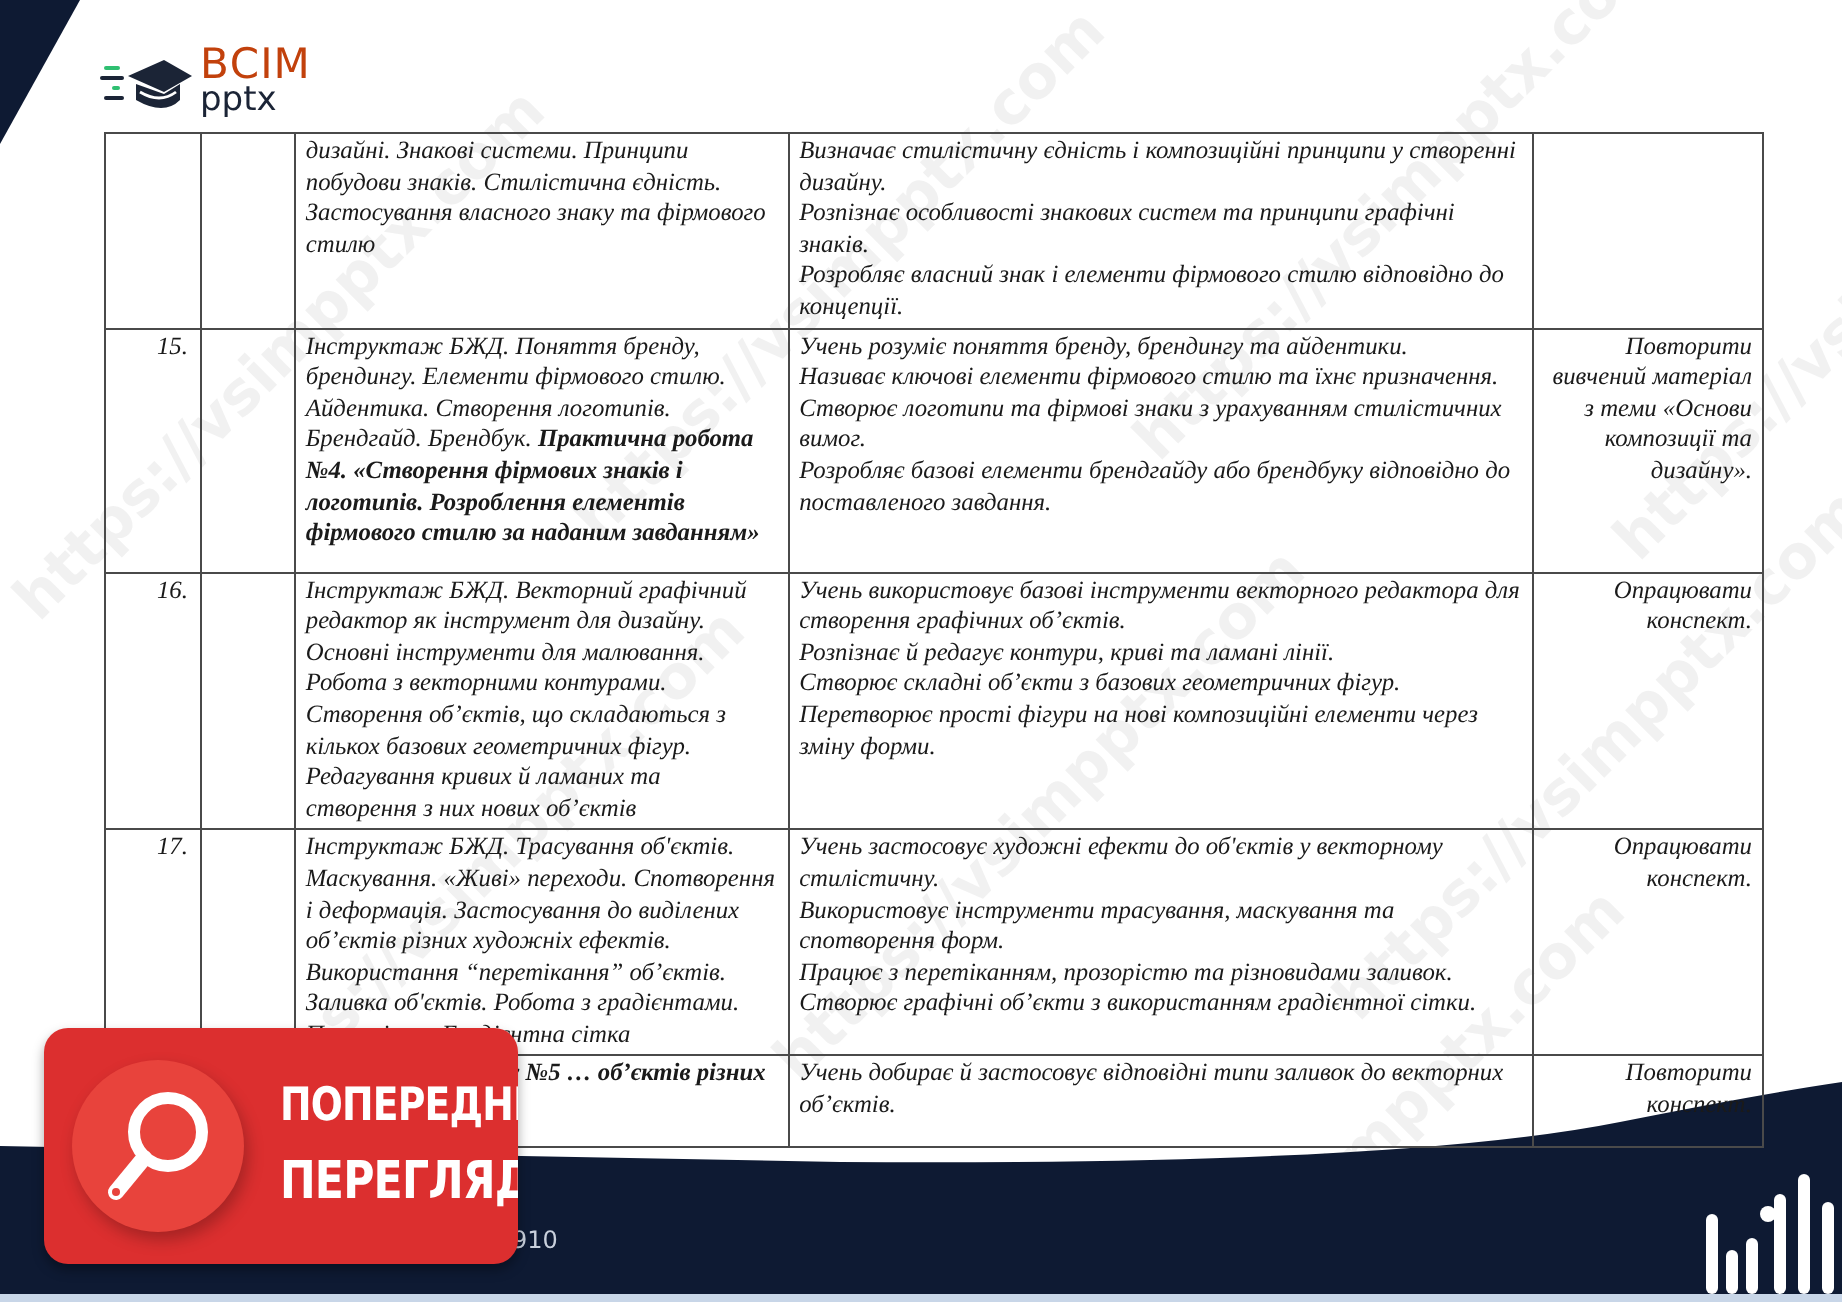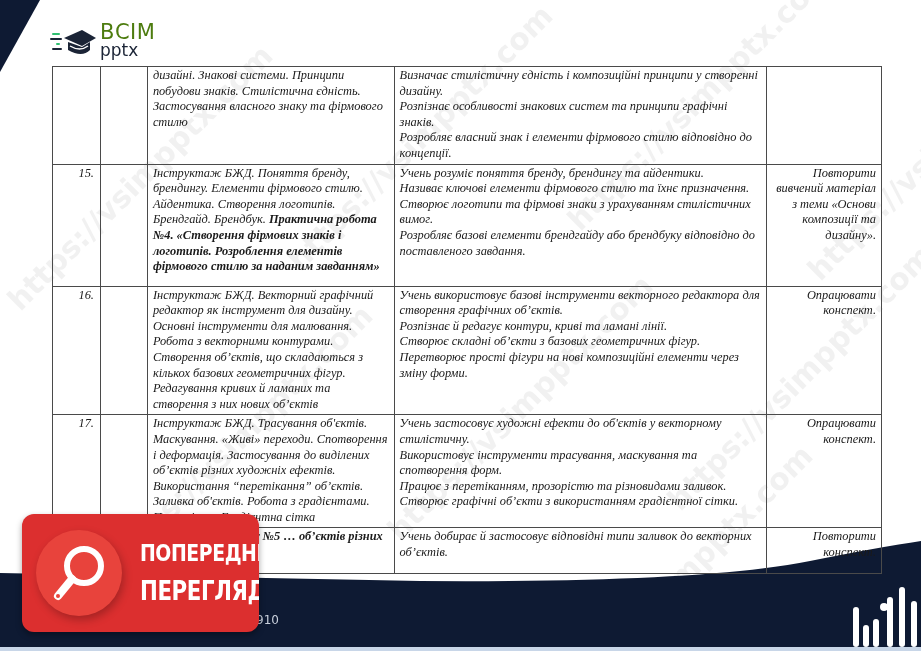--- a/index.html
+++ b/index.html
@@ -4,21 +4,21 @@
 <style>
   * { box-sizing: border-box; margin: 0; padding: 0; }
   html, body { width: 921px; height: 651px; overflow: hidden; background: #ffffff; }
   body { position: relative; font-family: "Liberation Serif", "DejaVu Serif", serif; color: #1a1a1a; }
 
   .corner-tl { position: absolute; left: 0; top: 0; width: 0; height: 0;
     border-top: 72px solid #0e1a33; border-right: 40px solid transparent; }
   .logo { position: absolute; left: 50px; top: 22px; display: flex; align-items: center; }
   .logo-mark { width: 46px; height: 34px; position: relative; }
   .logo-text { margin-left: 4px; font-family: "DejaVu Sans", sans-serif; line-height: 1; }
-  .logo-title { font-size: 21px; color: #4d7c0f; letter-spacing: 0.5px; text-align: right; }
+  .logo-title { font-size: 21px; color: #c2410c; letter-spacing: 0.5px; text-align: right; }
   .logo-sub { font-size: 17px; color: #1b2436; margin-top: -1px; }
 
   .footer-band { position: absolute; left: 0; right: 0; bottom: 0; height: 110px; }
   .page-num { position: absolute; left: 256px; top: 613px; font-family: "DejaVu Sans", sans-serif;
     font-size: 12px; color: #c9d0dc; }
 
   table.plan { position: absolute; left: 52px; top: 66px; width: 830px; border-collapse: collapse;
     font-size: 12.4px; line-height: 15.6px; font-style: italic; }
   table.plan td { border: 1px solid #4a4a4a; vertical-align: top; padding: 1px 5px 2px 5px; }
   td.c1 { width: 48px; text-align: right; padding-right: 6px !important; }

